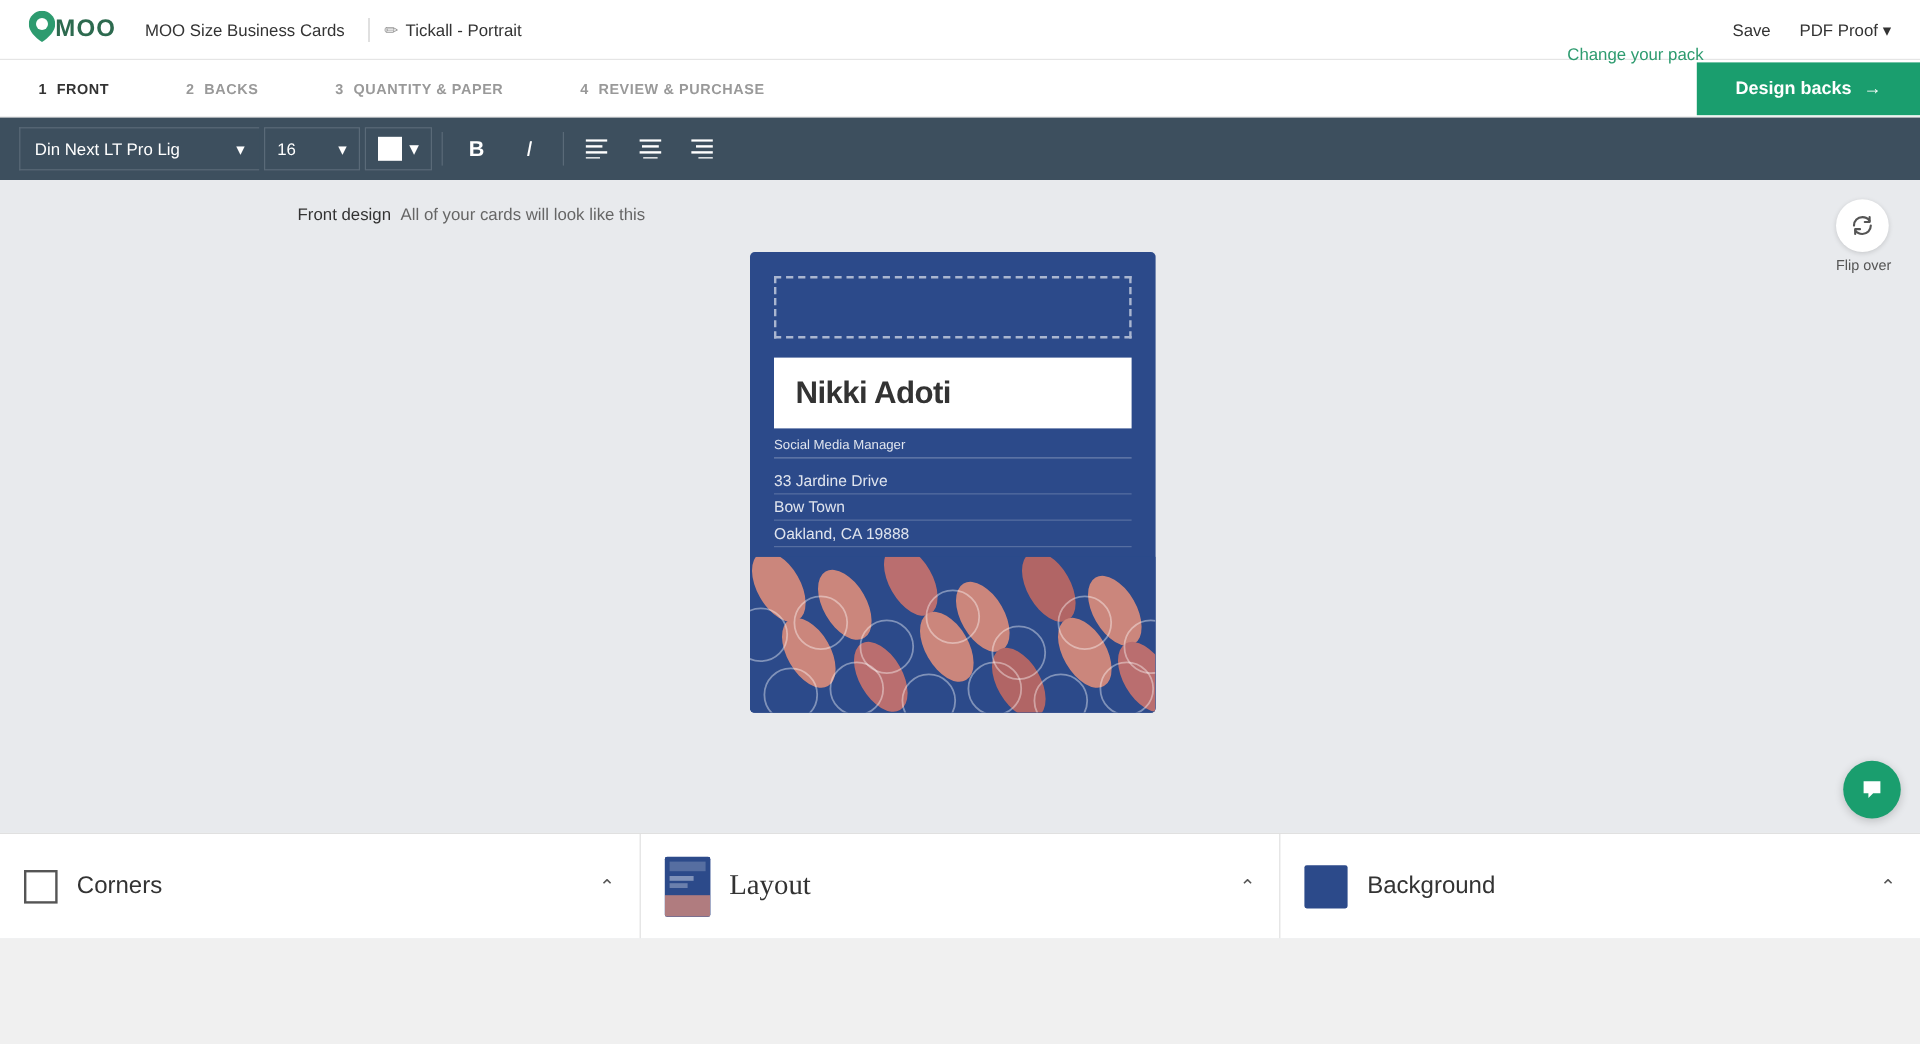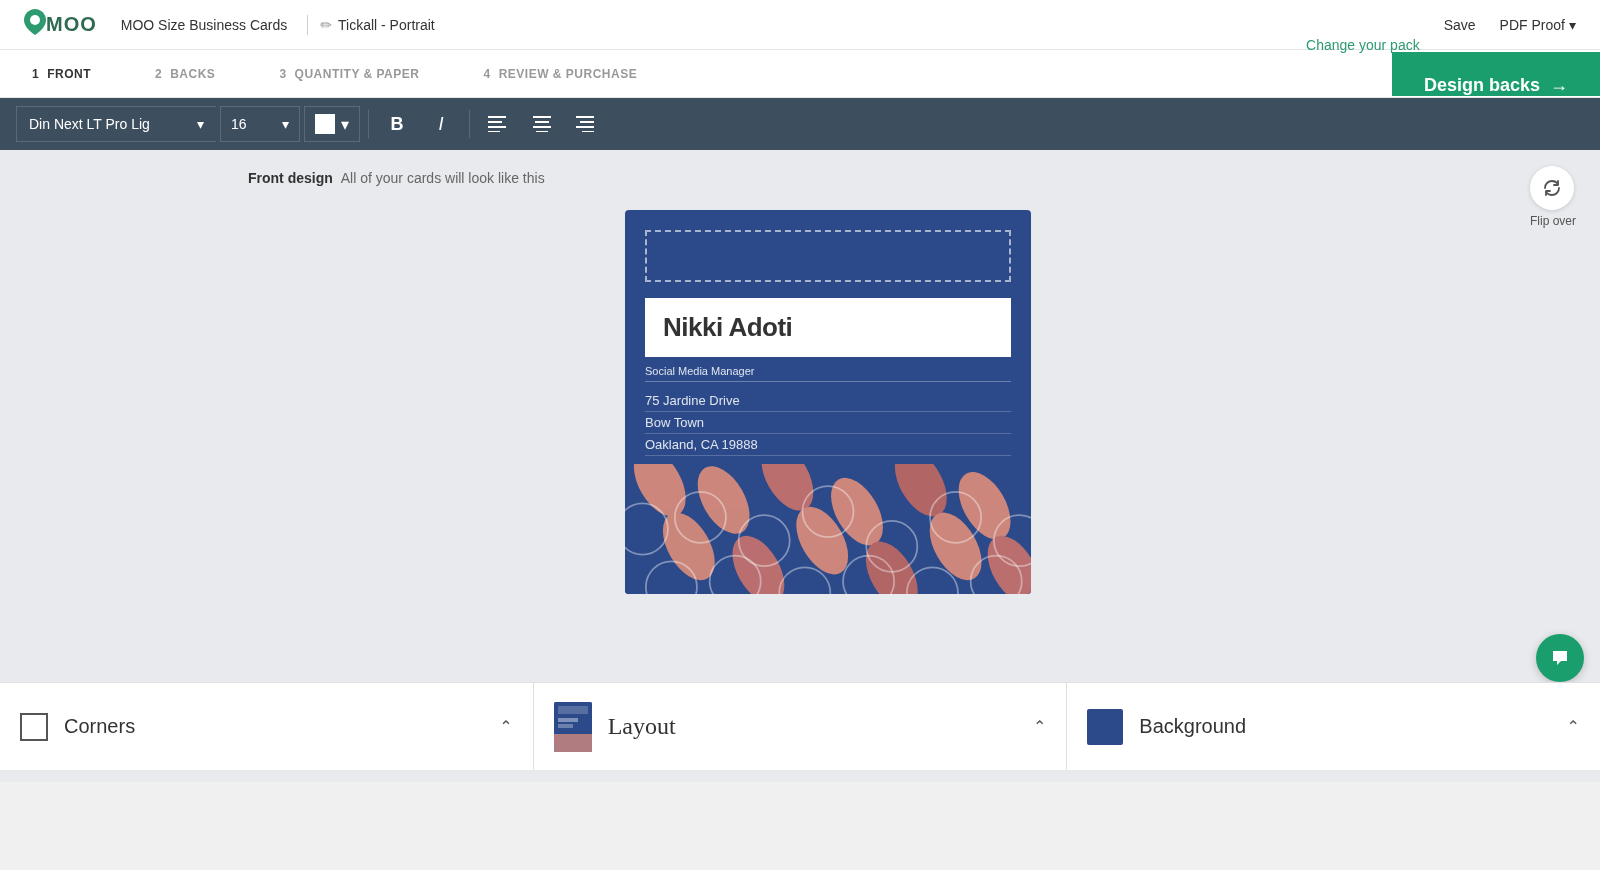--- a/index.html
+++ b/index.html
@@ -54,25 +54,25 @@
     .step-number { font-weight: 600; }
     .step-label { font-weight: 600; }
     .step-item.active { color: #333; }
     .steps-spacer { flex: 1; }
     .design-backs-btn {
       background: #1a9e6e;
       color: #fff;
       border: none;
       height: 44px;
       padding: 0 32px;
-      font-size: 18px;
+      font-size: 15px;
       font-weight: 600;
       cursor: pointer;
       display: flex;
-      align-items: flex-end;
+      align-items: center;
       gap: 10px;
     }
 
     
     .toolbar {
       background: #3d4f5e;
       height: 52px;
       display: flex;
       align-items: center;
       padding: 0 16px;
@@ -142,21 +142,21 @@
     .front-design-label {
       position: absolute;
       top: 20px;
       left: 248px;
       font-size: 14px;
       color: #333;
       display: flex;
       align-items: center;
       gap: 8px;
     }
-    .front-design-title { font-weight: 700; }
+    .front-design-title { font-weight: 400; }
     .front-design-sub { color: #666; }
 
     .flip-over-btn {
       position: absolute;
       top: 16px;
       right: 24px;
       display: flex;
       flex-direction: column;
       align-items: flex-start;
       gap: 4px;
@@ -178,21 +178,21 @@
 
     
     .card-canvas {
       position: absolute;
       top: 60px;
       left: 50%;
       transform: translateX(-50%);
       width: 350px;
     }
     .card {
-      width: 406px;
+      width: 338px;
       background: #2c4a8a;
       border-radius: 4px;
       overflow: hidden;
       position: relative;
     }
     .card-top {
       padding: 20px 20px 0 20px;
     }
     .card-placeholder-box {
       border: 2px dashed rgba(255,255,255,0.6);
@@ -443,21 +443,21 @@
     <div class="card">
       <div class="card-top">
         <div class="card-placeholder-box"></div>
         <div class="card-name-box">
           <div class="card-name">Nikki Adoti</div>
         </div>
       </div>
       <div class="card-middle">
         <div class="card-role">Social Media Manager</div>
         <div class="card-address">
-          <div class="card-address-line">75 Jardine Drive</div>
+          <div class="card-address-line">33 Jardine Drive</div>
           <div class="card-address-line">Bow Town</div>
           <div class="card-address-line">Oakland, CA 19888</div>
         </div>
       </div>
 
       <div class="card-pattern-area">
         <div class="card-pattern-dashed-border"></div>
         <svg class="pattern-svg" viewBox="0 0 350 130" preserveAspectRatio="xMidYMid slice">
 
           <rect width="350" height="130" fill="#2c4a8a"></rect>
@@ -504,21 +504,21 @@
     <span class="zoom-value">100%</span>
     <button class="zoom-btn">+</button>
   </div>
 
   <div class="chat-fab" style="right: 16px; bottom: 100px;">
     <svg width="22" height="22" viewBox="0 0 22 22" fill="white">
       <path d="M4 4 L18 4 L18 14 L12 14 L8 18 L8 14 L4 14 Z"></path>
     </svg>
   </div>
 
-  <div class="bottom-toolbar" style="position:absolute; bottom:12px; left:0; right:0; height:88px; background:#fff; border-top:1px solid #e0e0e0; display:flex;">
+  <div class="bottom-toolbar" style="position:absolute; bottom:0; left:0; right:0; height:88px; background:#fff; border-top:1px solid #e0e0e0; display:flex;">
 
     <div class="bottom-section" style="flex:1; display:flex; align-items:center; justify-content:center; gap:16px; border-right:1px solid #e0e0e0; padding: 0 20px; cursor:pointer;">
       <div style="width:28px; height:28px; border:2px solid #555; border-radius:0;"></div>
       <span class="bottom-section-label" style="font-size:20px; font-weight:500; color:#333;">Corners</span>
       <span style="font-size:16px; color:#555; margin-left:auto;">⌃</span>
     </div>
 
     <div class="bottom-section" style="flex:1; display:flex; align-items:center; justify-content:center; gap:16px; border-right:1px solid #e0e0e0; padding: 0 20px; cursor:pointer;">
       <div style="width:38px; height:50px; background:#2c4a8a; border-radius:2px; overflow:hidden;">
         <svg width="38" height="50" viewBox="0 0 38 50">

